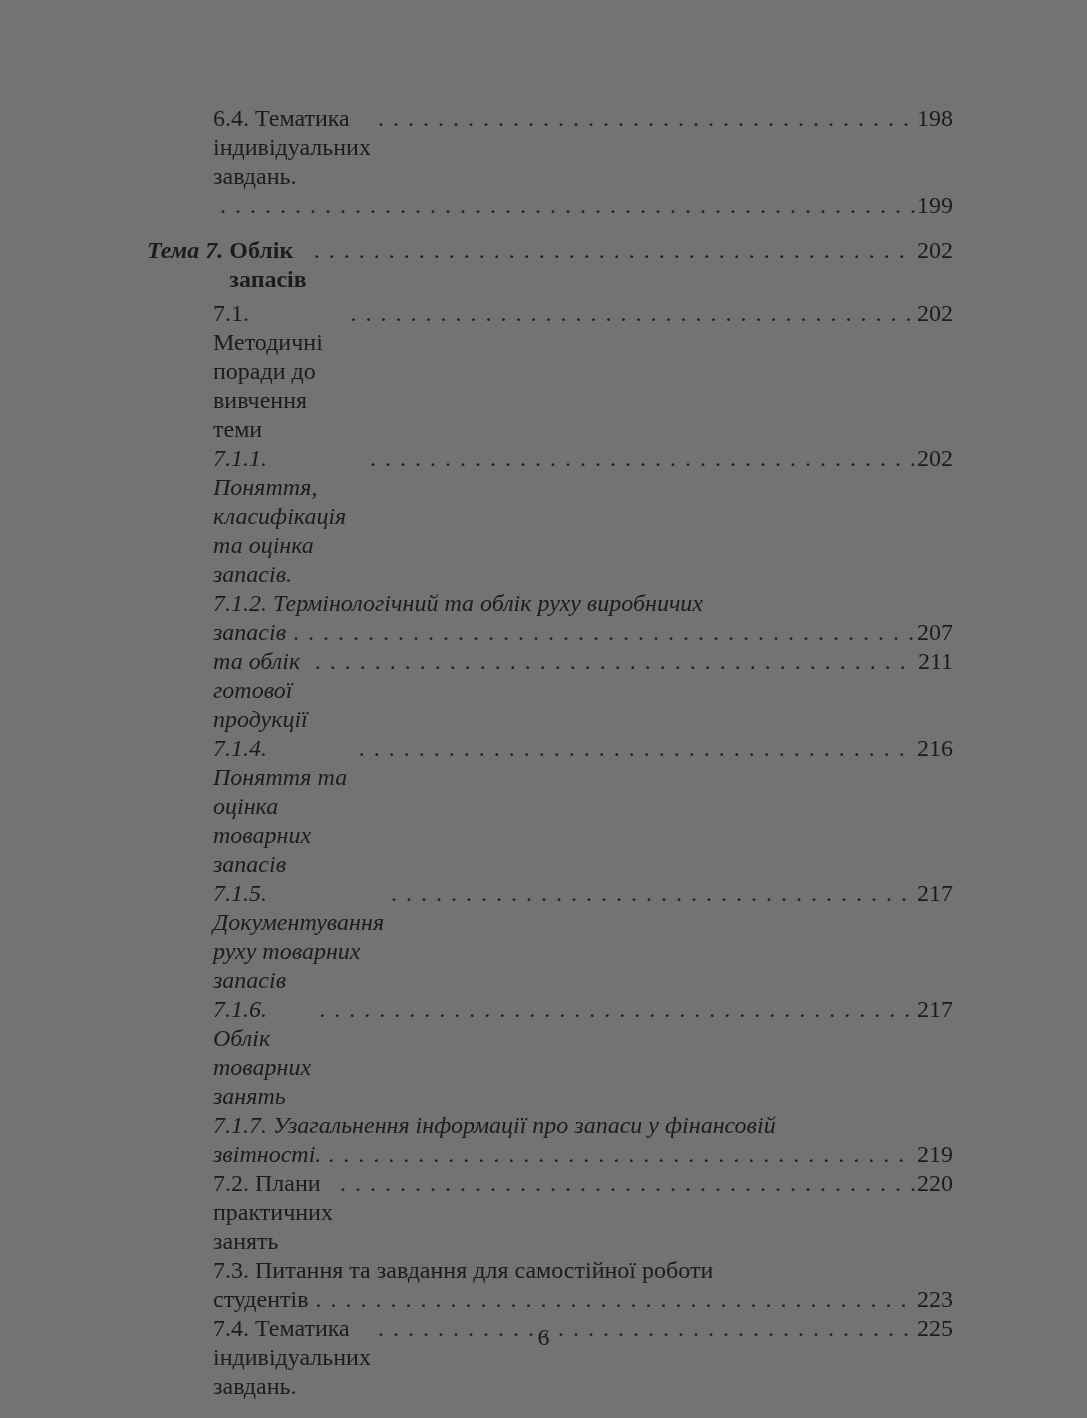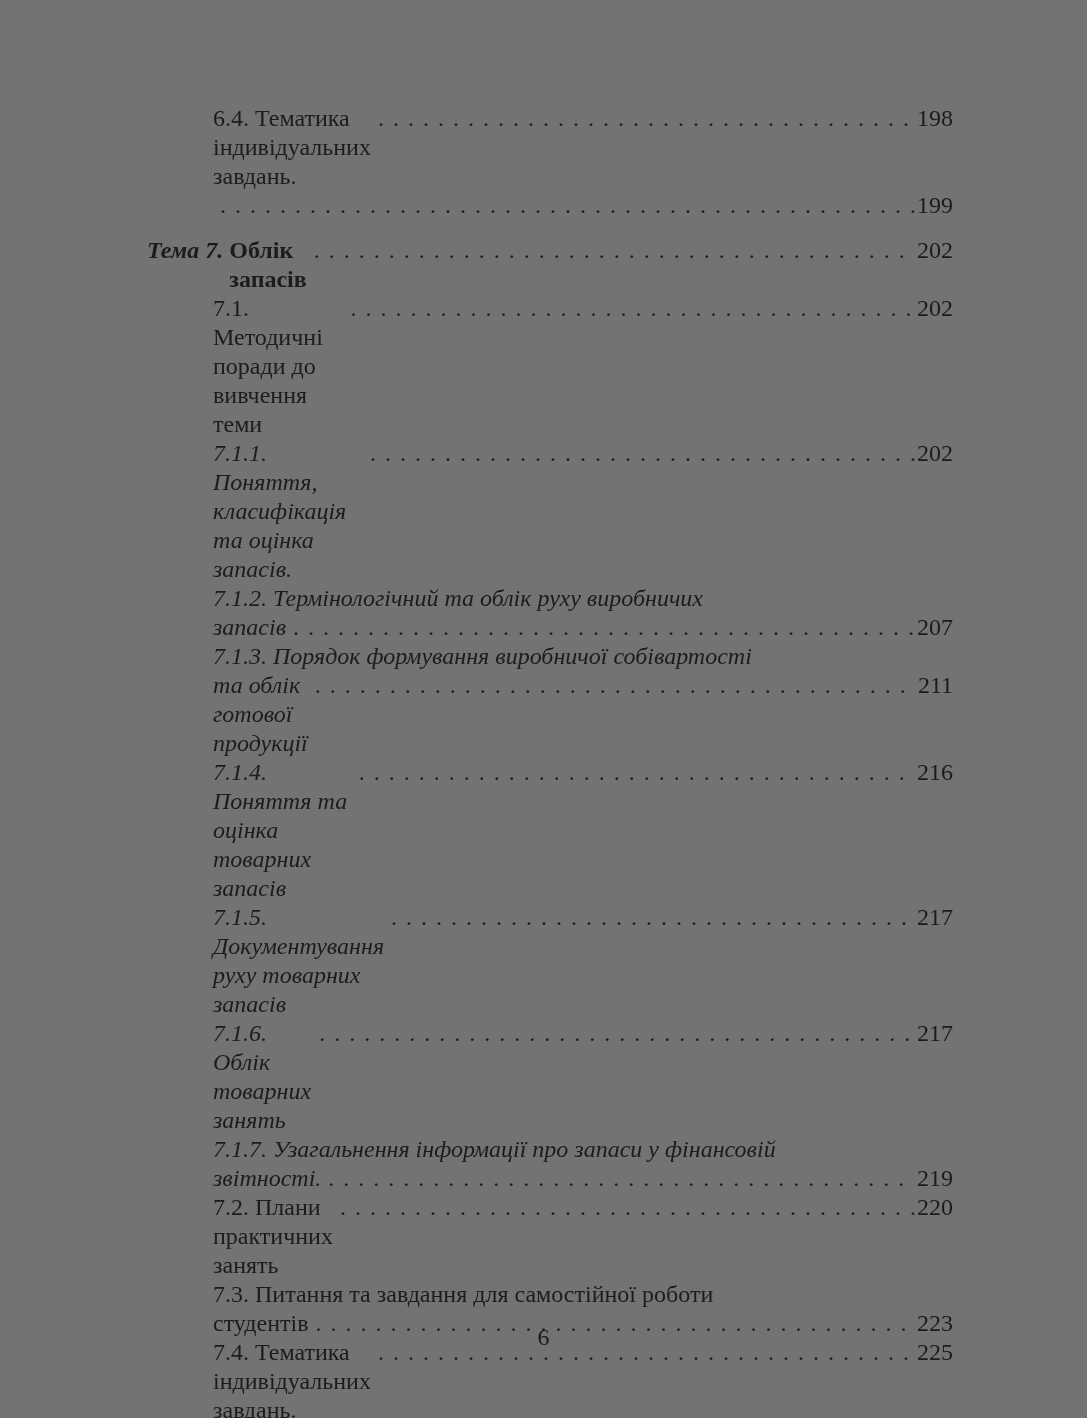--- a/index.html
+++ b/index.html
@@ -15,21 +15,21 @@
   .content {
     position: absolute;
     left: 147px;
     top: 104px;
     width: 806px;
     font-size: 24px;
     line-height: 29px;
   }
   .section { margin-top: 16px; }
   .section:first-child { margin-top: 0; }
-  .heading-block { }
+  .heading-block { margin-bottom: 5px; }
   .row {
     display: flex;
     align-items: baseline;
     min-height: 29px;
   }
   .row.indent { padding-left: 66px; }
   .text { white-space: pre-wrap; }
   .bold { font-weight: bold; }
   .ital { font-style: italic; }
   .prefix { font-weight: bold; font-style: italic; white-space: pre; }
@@ -95,23 +95,20 @@
         </div>
         <div class="row indent">
           <span class="text ital">7.1.2. Термінологічний та облік руху виробничих</span>
         </div>
         <div class="row indent">
           <span class="text ital">запасів</span>
           <span class="leader">........................................................................................................................</span>
           <span class="pagenum">207</span>
         </div>
         <div class="row indent">
-          <span class="text ital">7.1.3. Порядок формування виробничої собівартості</span>
-        </div>
-        <div class="row indent">
           <span class="text ital">та облік готової продукції</span>
           <span class="leader">........................................................................................................................</span>
           <span class="pagenum">211</span>
         </div>
         <div class="row indent">
           <span class="text ital">7.1.4. Поняття та оцінка товарних запасів</span>
           <span class="leader">........................................................................................................................</span>
           <span class="pagenum">216</span>
         </div>
         <div class="row indent">

